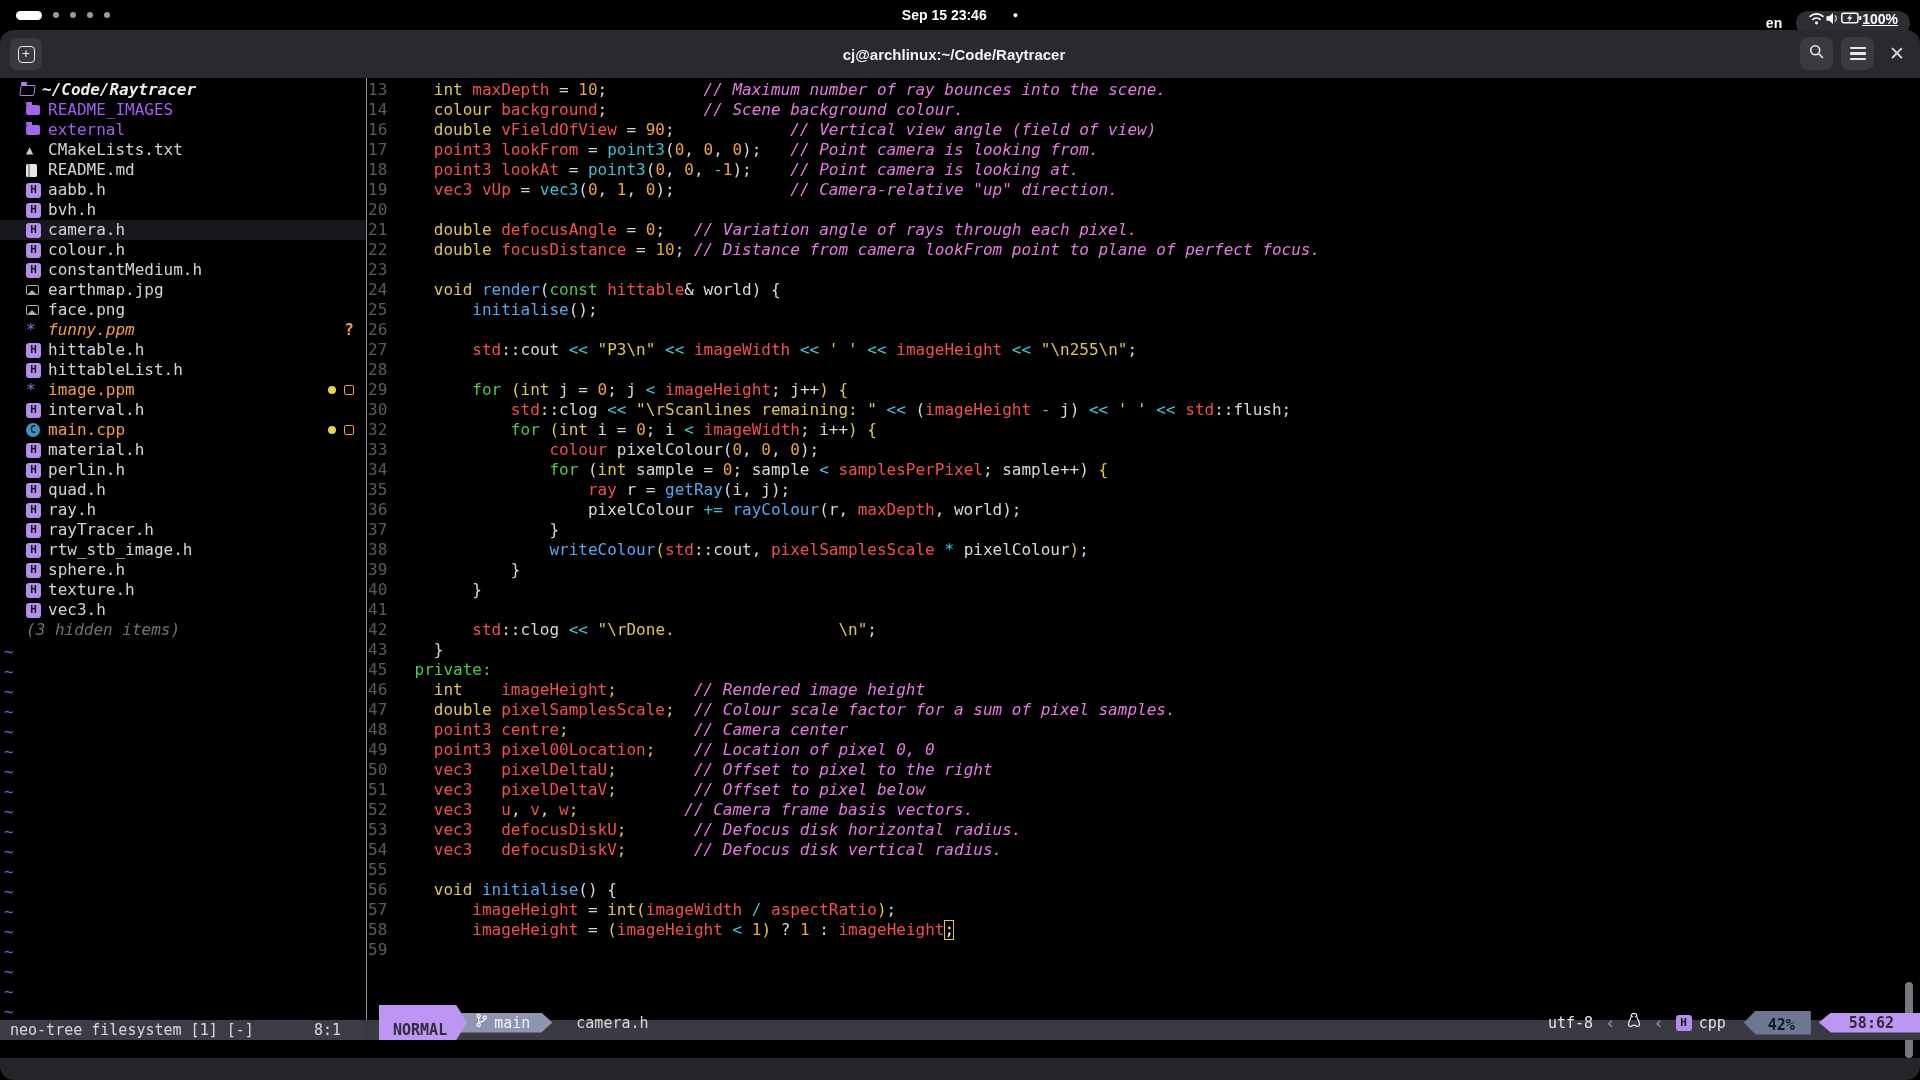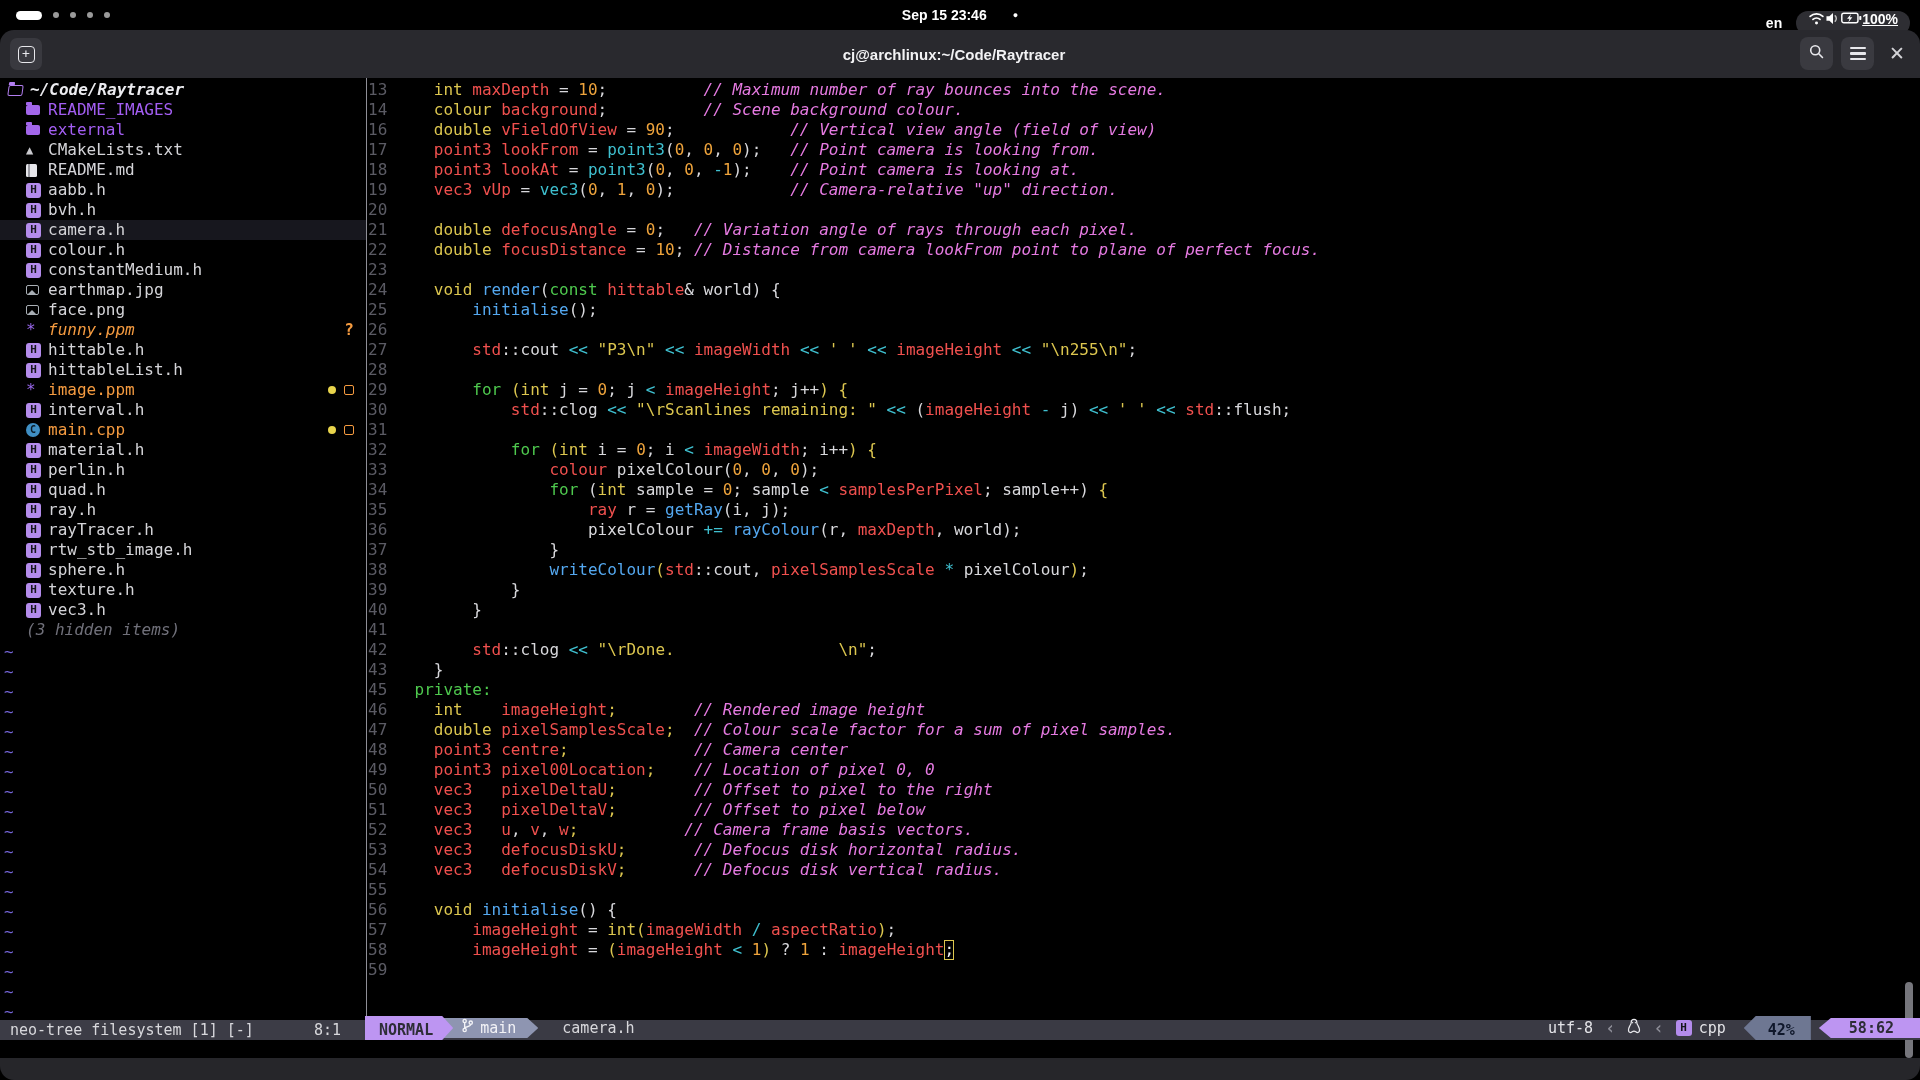--- a/index.html
+++ b/index.html
@@ -45,21 +45,21 @@
   .term { position:absolute; left:0; top:78px; width:1920px; height:980px; background:#000;
           font-size:16px; line-height:20px; }
   .bottom-strip { position:absolute; left:0; top:1058px; width:1920px; height:22px; background:#26262a;
                   border-radius:0 0 14px 14px; }
   .win-sep { position:absolute; left:366px; top:0; width:1px; height:962px; background:#8f8f97; }
 
   
   .sidebar { position:absolute; left:0; top:2px; width:366px; }
   .trow { display:flex; align-items:center; height:20px; color:#d4d4d8; white-space:pre; }
   .trow.sel { background:#17171e; }
-  .tindent0 { padding-left:8px; } .tindent1 { padding-left:26px; }
+  .tindent0 { padding-left:20px; } .tindent1 { padding-left:26px; }
   .ticon { width:22px; flex:0 0 22px; display:flex; align-items:center; }
   .tgit { margin-left:auto; margin-right:12px; display:flex; align-items:center; gap:8px; }
   .lab-purple { color:#a35ef2; } .lab-orange { color:#f59b40; } .lab-white { color:#d4d4d8; }
   .lab-root { color:#ececf0; font-weight:bold; font-style:italic; }
   .it { font-style:italic; }
   .i-folder { width:14px; height:10px; background:#a266ea; border-radius:2px; position:relative; }
   .i-folder::before { content:""; position:absolute; left:0; top:-3px; width:6px; height:3px;
                       background:#a266ea; border-radius:1px 1px 0 0; }
   .i-folder-open { width:15px; height:11px; border:1.6px solid #b27ef0; border-radius:2px;
                    position:relative; transform:skewX(-8deg); }
@@ -95,22 +95,22 @@
 
   .scroll-thumb { position:absolute; right:7px; top:904px; width:8px; height:76px;
                   background:#76767c; border-radius:4px; }
 
   
   .statusline { position:absolute; left:0; top:942px; width:1920px; height:20px; background:#3a3a44;
                 font-size:15px; display:flex; align-items:flex-end; }
   .st-neotree { flex:0 0 363px; background:#3c3c46; display:flex; align-items:center;
                 justify-content:space-between; padding:0 22px 0 10px; color:#d8d8dc; }
   .st-main { flex:1; display:flex; align-items:center; position:relative; }
-  .st-mode { background:#bd95f2; color:#2d2d36; font-weight:bold; padding:4px 20px 0 14px;
-             display:flex; align-items:center; margin-left:2px; position:relative; z-index:3;
+  .st-mode { background:#bd95f2; color:#2d2d36; font-weight:bold; padding:15px 20px 0 14px;
+             display:flex; align-items:center; margin-left:16px; position:relative; z-index:3;
              clip-path:polygon(0 0, calc(100% - 11px) 0, 100% 50%, calc(100% - 11px) 100%, 0 100%); }
   .st-branch { background:#8e95b1; color:#f2f2f6; padding:0 22px 0 18px; margin-left:-10px;
                display:flex; align-items:center; gap:6px; z-index:2;
                clip-path:polygon(0 0, calc(100% - 11px) 0, 100% 50%, calc(100% - 11px) 100%, 0 100%); }
   .st-file { color:#d8d8dc; margin-left:24px; }
   .st-right { margin-left:auto; display:flex; align-items:center; gap:12px; }
   .st-chev { color:#8d8d97; font-size:17px; font-weight:bold; }
   .st-enc, .st-ft { color:#e4e4e8; }
   .st-ftwrap { display:flex; align-items:center; gap:7px; }
   .st-pct { background:#6e7792; color:#0f172a; font-weight:bold; padding:4px 16px 0 24px; margin-left:6px;
@@ -269,21 +269,20 @@
         <div class="cl"><span class="ln">21</span><span class="t-w">    </span><span class="t-y">double</span><span class="t-w"> </span><span class="t-r">defocusAngle</span><span class="t-w"> = </span><span class="t-o">0</span><span class="t-w">;   </span><span class="t-p">// Variation angle of rays through each pixel.</span></div>
         <div class="cl"><span class="ln">22</span><span class="t-w">    </span><span class="t-y">double</span><span class="t-w"> </span><span class="t-r">focusDistance</span><span class="t-w"> = </span><span class="t-o">10</span><span class="t-w">; </span><span class="t-p">// Distance from camera lookFrom point to plane of perfect focus.</span></div>
         <div class="cl"><span class="ln">23</span></div>
         <div class="cl"><span class="ln">24</span><span class="t-w">    </span><span class="t-y">void</span><span class="t-w"> </span><span class="t-b">render</span><span class="t-w">(</span><span class="t-g">const</span><span class="t-w"> </span><span class="t-r">hittable</span><span class="t-w">&amp; world) {</span></div>
         <div class="cl"><span class="ln">25</span><span class="t-w">        </span><span class="t-b">initialise</span><span class="t-w">();</span></div>
         <div class="cl"><span class="ln">26</span></div>
         <div class="cl"><span class="ln">27</span><span class="t-w">        </span><span class="t-r">std</span><span class="t-w">::cout </span><span class="t-c">&lt;&lt;</span><span class="t-w"> </span><span class="t-y">"P3\n"</span><span class="t-w"> </span><span class="t-c">&lt;&lt;</span><span class="t-w"> </span><span class="t-r">imageWidth</span><span class="t-w"> </span><span class="t-c">&lt;&lt;</span><span class="t-w"> </span><span class="t-y">' '</span><span class="t-w"> </span><span class="t-c">&lt;&lt;</span><span class="t-w"> </span><span class="t-r">imageHeight</span><span class="t-w"> </span><span class="t-c">&lt;&lt;</span><span class="t-w"> </span><span class="t-y">"\n255\n"</span><span class="t-w">;</span></div>
         <div class="cl"><span class="ln">28</span></div>
         <div class="cl"><span class="ln">29</span><span class="t-w">        </span><span class="t-g">for</span><span class="t-w"> </span><span class="t-y">(</span><span class="t-y">int</span><span class="t-w"> j = </span><span class="t-o">0</span><span class="t-w">; j </span><span class="t-c">&lt;</span><span class="t-w"> </span><span class="t-r">imageHeight</span><span class="t-w">; j++</span><span class="t-y">) {</span></div>
         <div class="cl"><span class="ln">30</span><span class="t-w">            </span><span class="t-r">std</span><span class="t-w">::clog </span><span class="t-c">&lt;&lt;</span><span class="t-w"> </span><span class="t-y">"\rScanlines remaining: "</span><span class="t-w"> </span><span class="t-c">&lt;&lt;</span><span class="t-w"> (</span><span class="t-r">imageHeight</span><span class="t-w"> </span><span class="t-c">-</span><span class="t-w"> j) </span><span class="t-c">&lt;&lt;</span><span class="t-w"> </span><span class="t-y">' '</span><span class="t-w"> </span><span class="t-c">&lt;&lt;</span><span class="t-w"> </span><span class="t-r">std</span><span class="t-w">::flush;</span></div>
-        <div class="cl"><span class="ln">31</span></div>
         <div class="cl"><span class="ln">32</span><span class="t-w">            </span><span class="t-g">for</span><span class="t-w"> </span><span class="t-y">(</span><span class="t-y">int</span><span class="t-w"> i = </span><span class="t-o">0</span><span class="t-w">; i </span><span class="t-c">&lt;</span><span class="t-w"> </span><span class="t-r">imageWidth</span><span class="t-w">; i++</span><span class="t-y">) {</span></div>
         <div class="cl"><span class="ln">33</span><span class="t-w">                </span><span class="t-r">colour</span><span class="t-w"> pixelColour(</span><span class="t-o">0</span><span class="t-w">, </span><span class="t-o">0</span><span class="t-w">, </span><span class="t-o">0</span><span class="t-w">);</span></div>
         <div class="cl"><span class="ln">34</span><span class="t-w">                </span><span class="t-g">for</span><span class="t-w"> (</span><span class="t-y">int</span><span class="t-w"> sample = </span><span class="t-o">0</span><span class="t-w">; sample </span><span class="t-c">&lt;</span><span class="t-w"> </span><span class="t-r">samplesPerPixel</span><span class="t-w">; sample++) </span><span class="t-y">{</span></div>
         <div class="cl"><span class="ln">35</span><span class="t-w">                    </span><span class="t-r">ray</span><span class="t-w"> r = </span><span class="t-b">getRay</span><span class="t-w">(i, j);</span></div>
         <div class="cl"><span class="ln">36</span><span class="t-w">                    pixelColour </span><span class="t-c">+=</span><span class="t-w"> </span><span class="t-b">rayColour</span><span class="t-w">(r, </span><span class="t-r">maxDepth</span><span class="t-w">, world);</span></div>
         <div class="cl"><span class="ln">37</span><span class="t-w">                }</span></div>
         <div class="cl"><span class="ln">38</span><span class="t-w">                </span><span class="t-b">writeColour</span><span class="t-y">(</span><span class="t-r">std</span><span class="t-w">::cout, </span><span class="t-r">pixelSamplesScale</span><span class="t-w"> </span><span class="t-c">*</span><span class="t-w"> pixelColour</span><span class="t-y">)</span><span class="t-w">;</span></div>
         <div class="cl"><span class="ln">39</span><span class="t-w">            }</span></div>
         <div class="cl"><span class="ln">40</span><span class="t-w">        }</span></div>
         <div class="cl"><span class="ln">41</span></div>

